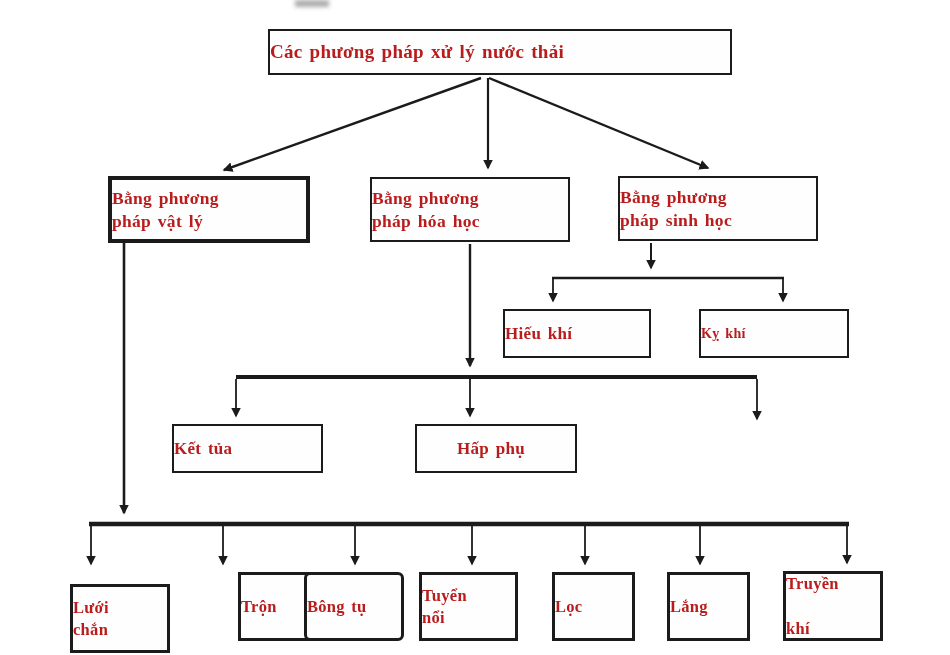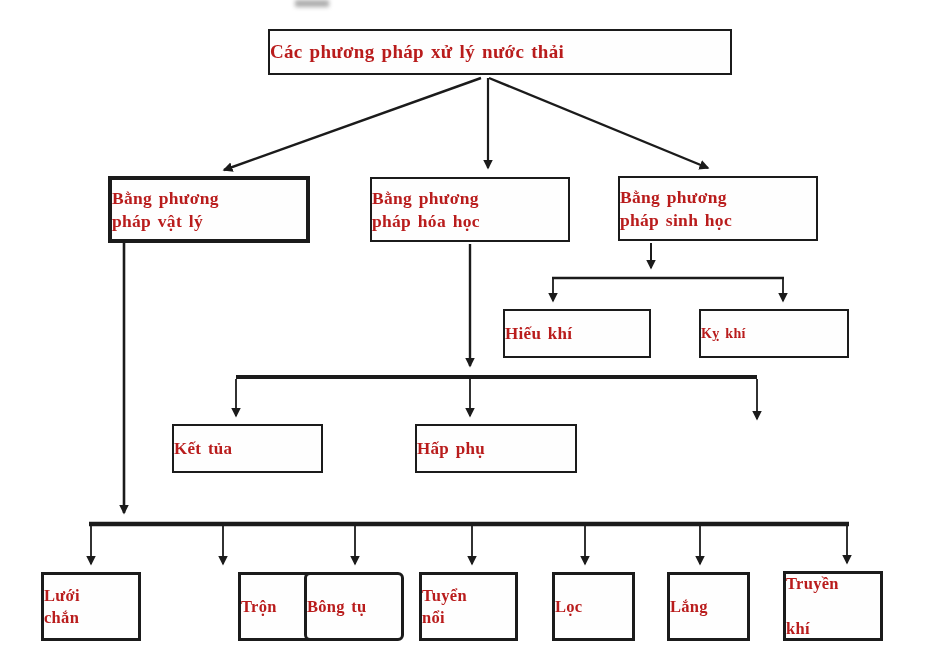--- a/index.html
+++ b/index.html
@@ -40,24 +40,24 @@
   }
   .node span { display: block; }
 
   .n-root        { left:268px; top:29px;  width:464px; height:46px; font-size:19px; }
   .n-physical    { left:108px; top:176px; width:202px; height:67px; font-size:17.5px; border-width:4px; }
   .n-chemical    { left:370px; top:177px; width:200px; height:65px; font-size:17.5px; }
   .n-biological  { left:618px; top:176px; width:200px; height:65px; font-size:17.5px; }
   .n-aerobic     { left:503px; top:309px; width:148px; height:49px; font-size:17px; }
   .n-anaerobic   { left:699px; top:309px; width:150px; height:49px; font-size:14px; }
   .n-precip      { left:172px; top:424px; width:151px; height:49px; font-size:17px; }
-  .n-adsorb      { left:415px; top:424px; width:162px; height:49px; font-size:17px; }
+  .n-adsorb      { left:415px; top:424px; width:162px; height:49px; font-size:17px;padding-left:40px; }
   .n-disinfect   { left:683px; top:427px; width:150px; height:48px; font-size:17px; }
   .bottom        { top:572px; height:69px; font-size:16.5px; border-width:3px; }
-  .n-screening   { left:41px;  width:100px; }
+  .n-screening   { left:70px;  width:100px;margin-top:12px; }
   .n-mixing      { left:190px; width:83px;margin-left:48px;  }
   .n-floccul     { left:304px; width:100px;border-radius:6px; }
   .n-flotation   { left:419px; width:99px;  }
   .n-filtration  { left:552px; width:83px;  }
   .n-sediment    { left:667px; width:83px;  }
   .n-aeration    { left:783px; top:571px; width:100px; height:70px;gap:24px; }
 
   .artifact {
     position: absolute;
     left: 295px;

